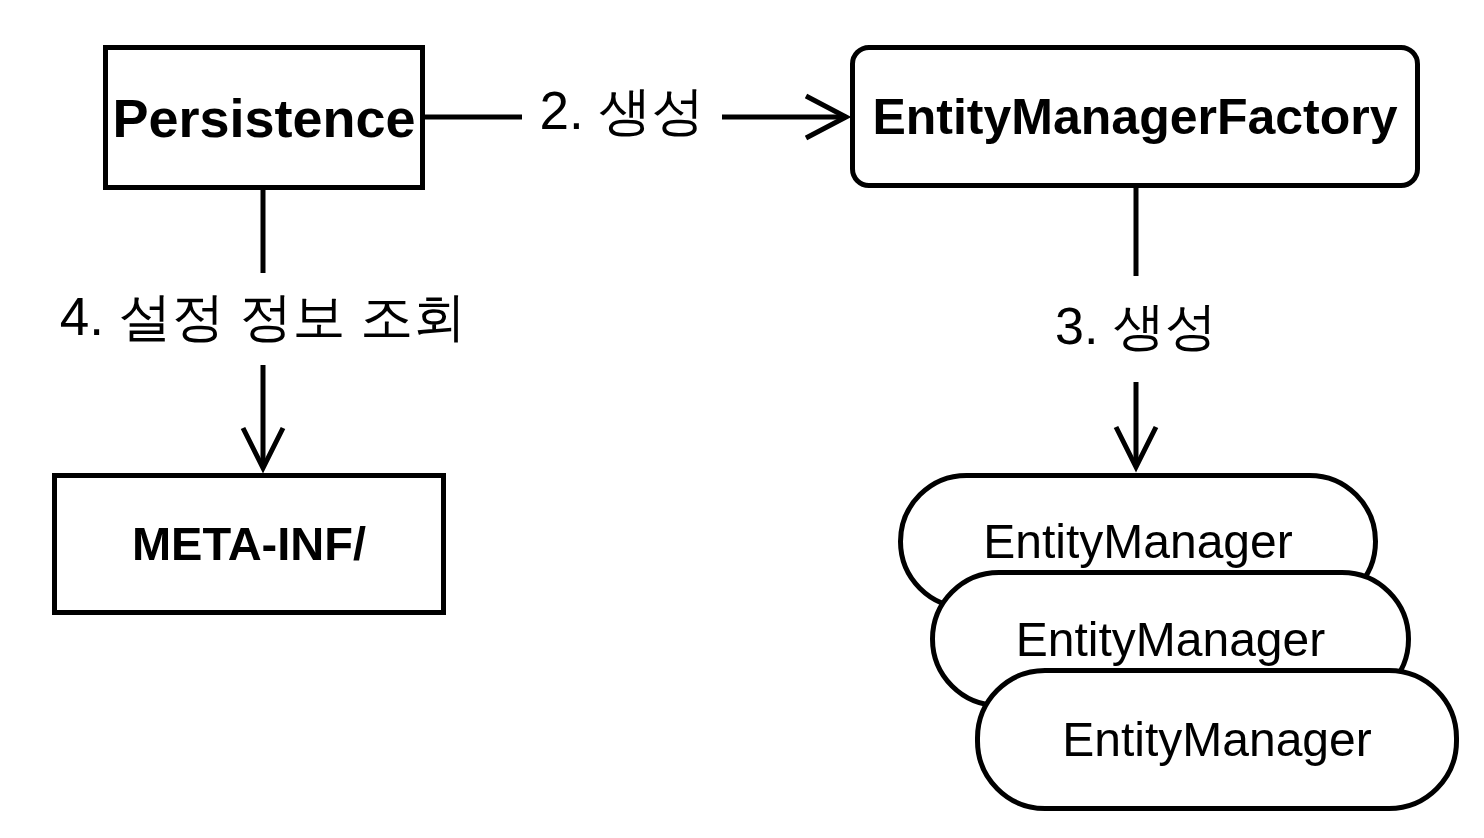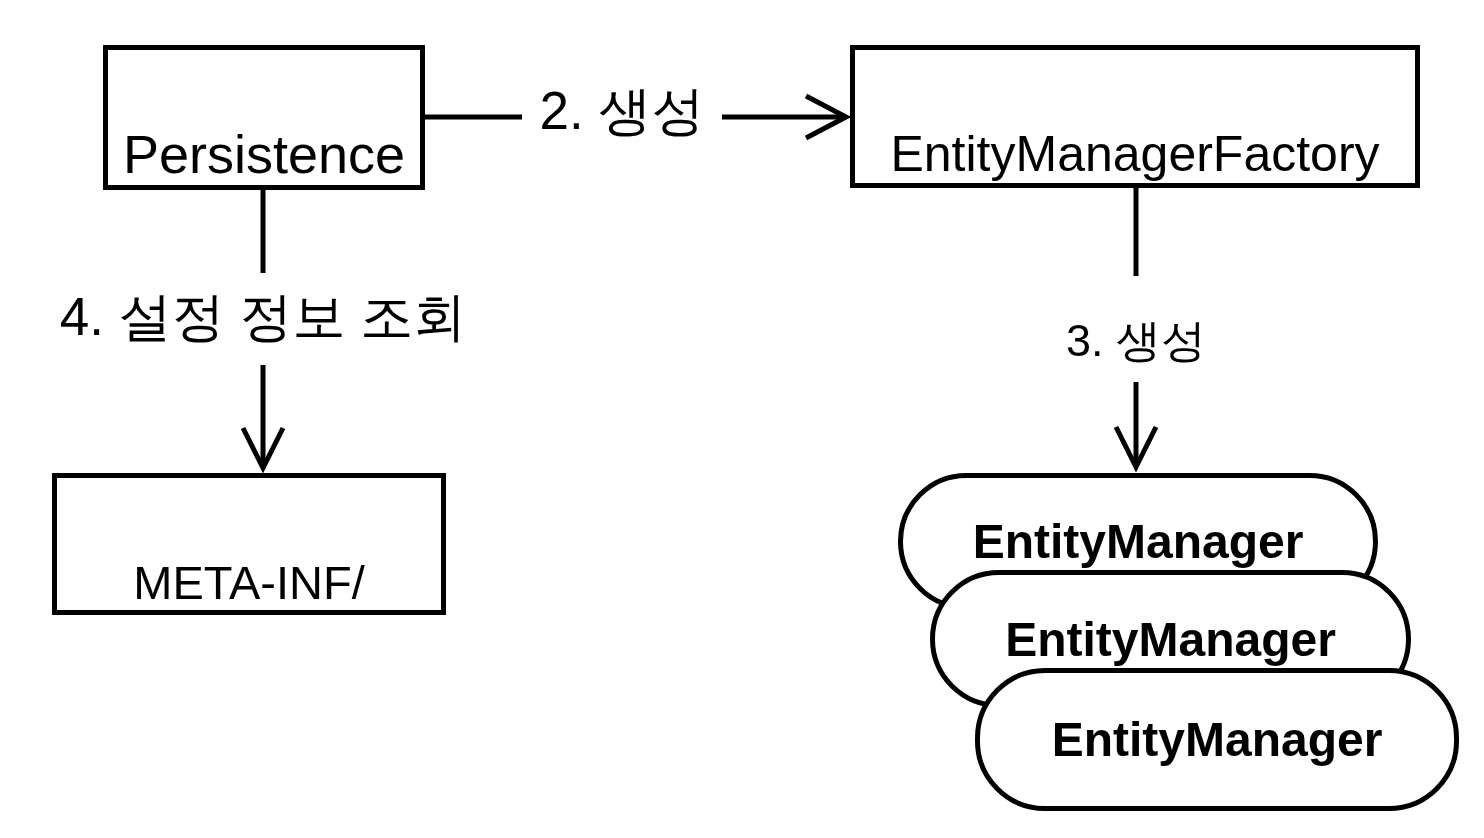--- a/index.html
+++ b/index.html
@@ -10,50 +10,50 @@
     overflow:hidden;
     font-family:"Liberation Sans","DejaVu Sans",sans-serif;
     color:#000;
   }
   .connector-svg{position:absolute;left:0;top:0;z-index:1;}
   .node-rect{
     position:absolute;
     box-sizing:border-box;
     background:#ffffff;
     border:5px solid #000;
-    display:flex;align-items:flex-end;justify-content:center;
+    display:flex;align-items:center;justify-content:center;
     text-align:center;
     z-index:2;
+    font-weight:bold;
   }
   .node-stadium{
     position:absolute;
     box-sizing:border-box;
     background:#ffffff;
     border:5px solid #000;
     border-radius:70px;
     display:flex;align-items:center;justify-content:center;
     text-align:center;
-    font-weight:bold;
   }
   .edge-label{
     position:absolute;
     display:flex;align-items:center;justify-content:center;
     text-align:center;
     white-space:nowrap;
     z-index:2;
   }
   .persistence-box{left:103px;top:45px;width:322px;height:145px;font-size:54px;}
-  .emf-box{left:850px;top:45px;width:570px;height:143px;font-size:50px;}
+  .emf-box{left:850px;top:45px;width:570px;height:143px;font-size:50px;border-radius:19px;}
   .meta-box{left:52px;top:473px;width:394px;height:142px;font-size:47px;line-height:1.18;}
   .em1{left:898px;top:473px;width:480px;height:137px;font-size:48px;z-index:3;}
   .em2{left:930px;top:570px;width:481px;height:138px;font-size:48px;z-index:4;}
   .em3{left:975px;top:668px;width:484px;height:143px;font-size:48px;z-index:5;}
   .label-config{left:60px;top:289px;width:406px;height:58px;font-size:53px;}
   .label-create-factory{left:512px;top:84px;width:220px;height:56px;font-size:53px;}
-  .label-create-em{left:1026px;top:299px;width:220px;height:56px;font-size:45px;margin-top:14px;}
+  .label-create-em{left:1026px;top:299px;width:220px;height:56px;font-size:52px;}
   .meta-line{display:block;}
 </style>
 </head>
 <body>
 
 <div class="canvas">
 
   <svg class="connector-svg" width="1484" height="838" viewBox="0 0 1484 838">
 
     <line x1="425" y1="117" x2="522" y2="117" stroke="#000" stroke-width="5"></line>

